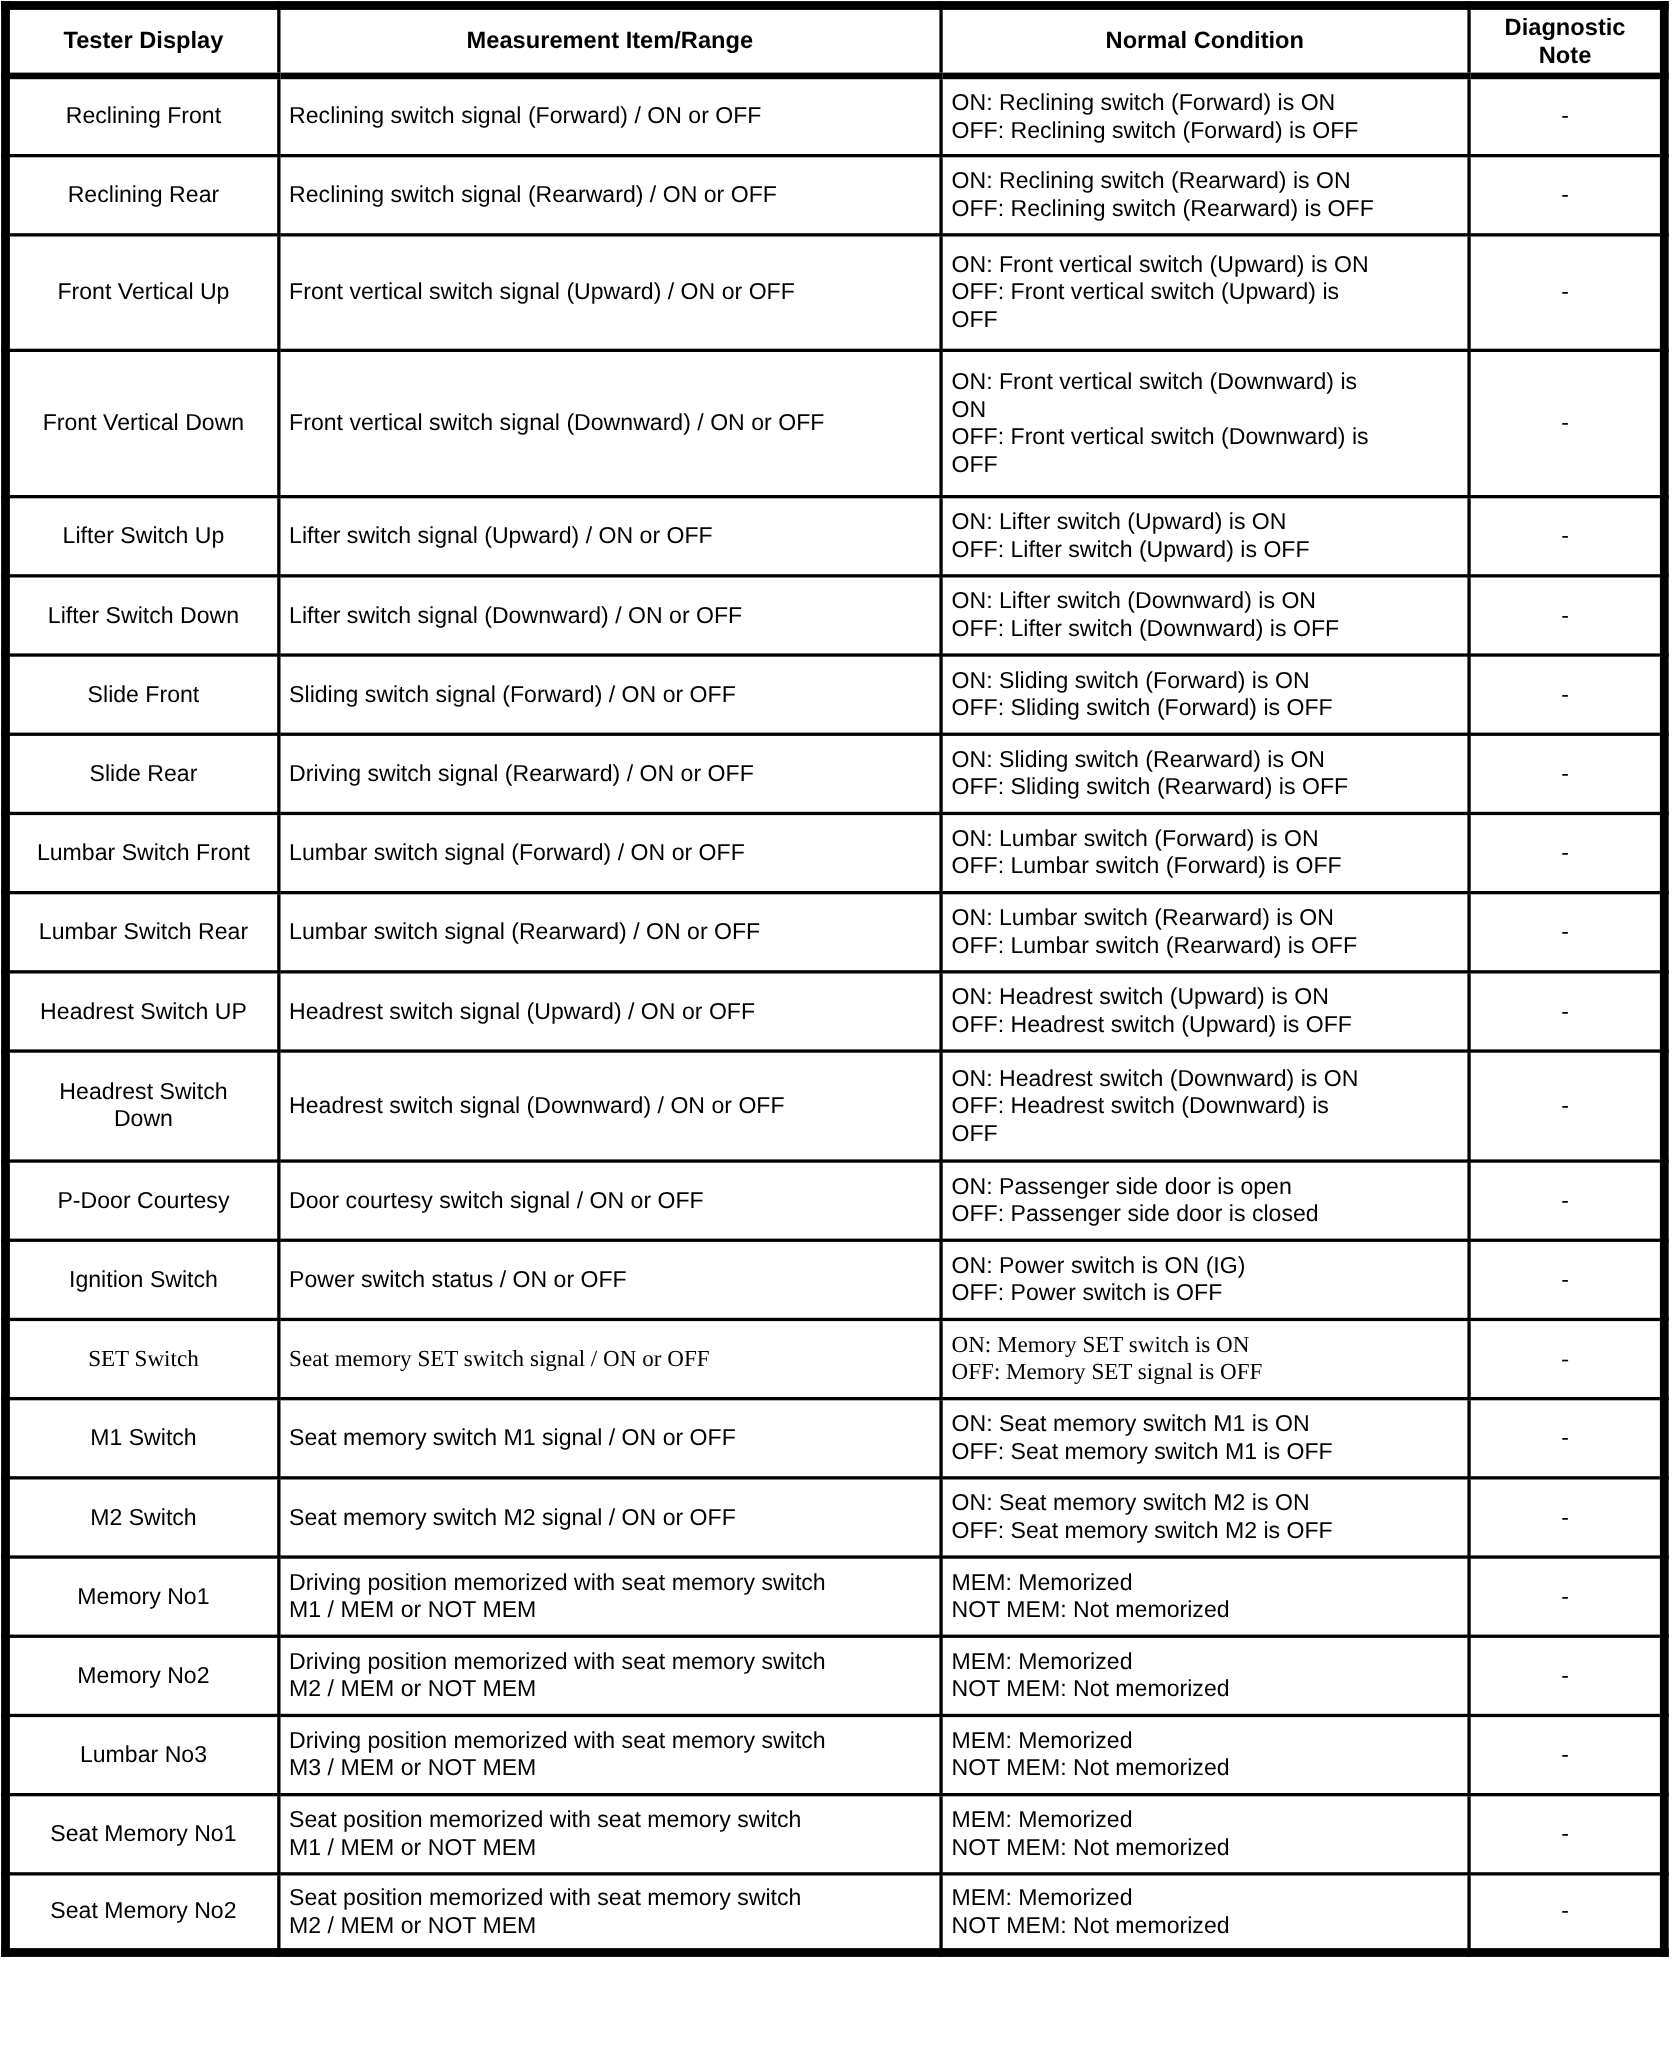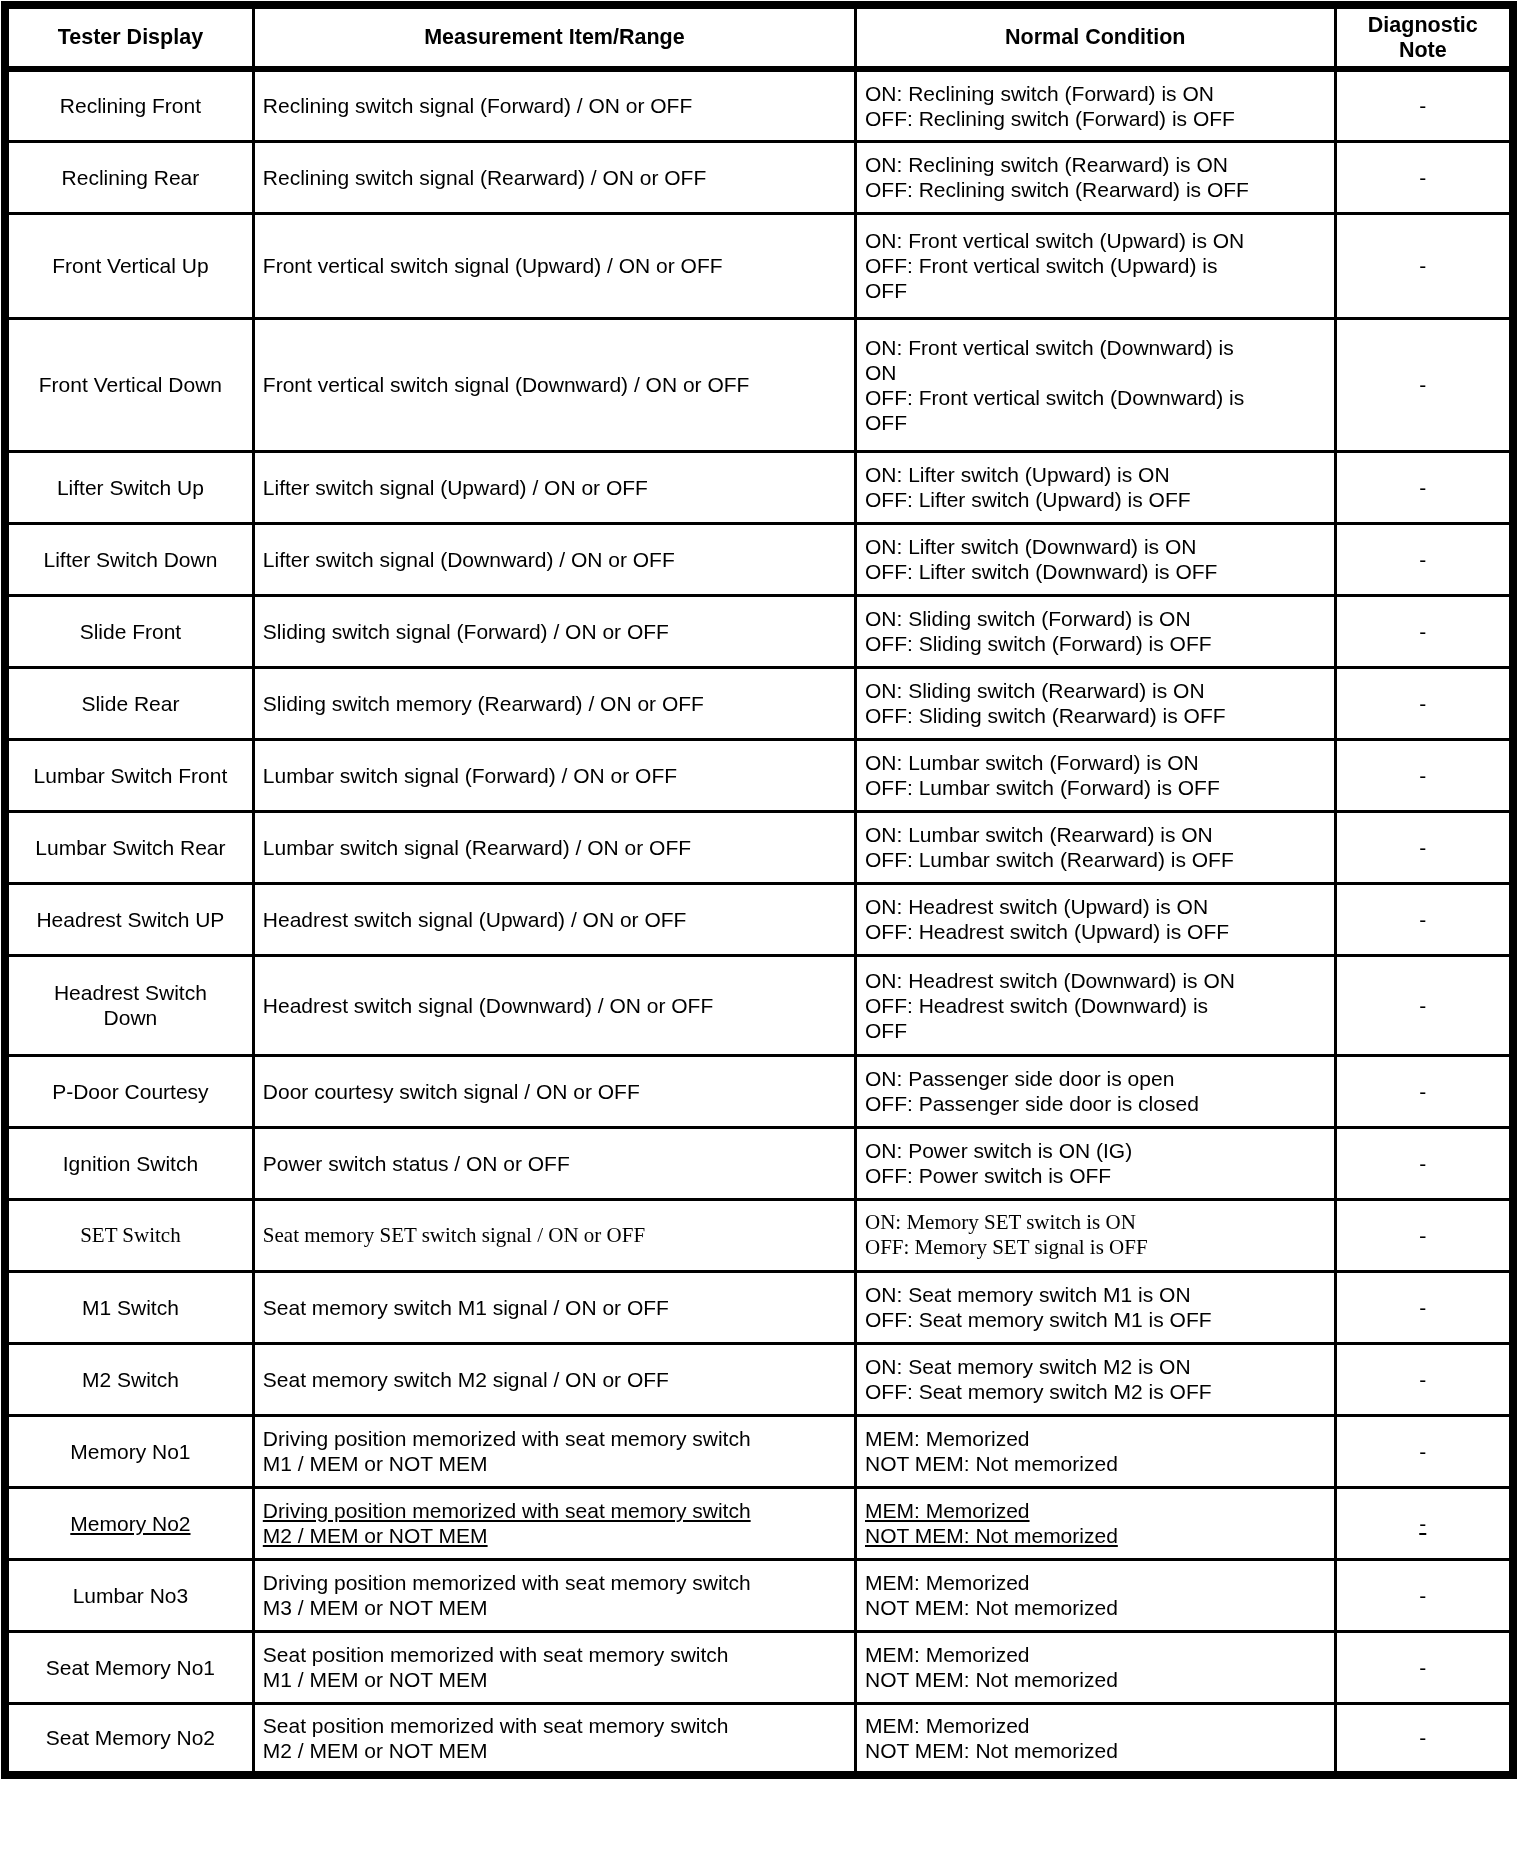--- a/index.html
+++ b/index.html
@@ -132,21 +132,21 @@
   </tr>
         <tr style="height: 72px;">
     <td class="cell-display">Slide Front</td>
     <td class="cell-item">Sliding switch signal (Forward) / ON or OFF</td>
     <td class="cell-cond">ON: Sliding switch (Forward) is ON
 OFF: Sliding switch (Forward) is OFF</td>
     <td class="cell-note">-</td>
   </tr>
         <tr style="height: 72px;">
     <td class="cell-display">Slide Rear</td>
-    <td class="cell-item">Sliding switch memory (Rearward) / ON or OFF</td>
+    <td class="cell-item">Driving switch signal (Rearward) / ON or OFF</td>
     <td class="cell-cond">ON: Sliding switch (Rearward) is ON
 OFF: Sliding switch (Rearward) is OFF</td>
     <td class="cell-note">-</td>
   </tr>
         <tr style="height: 72px;">
     <td class="cell-display">Lumbar Switch Front</td>
     <td class="cell-item">Lumbar switch signal (Forward) / ON or OFF</td>
     <td class="cell-cond">ON: Lumbar switch (Forward) is ON
 OFF: Lumbar switch (Forward) is OFF</td>
     <td class="cell-note">-</td>
@@ -210,21 +210,21 @@
     <td class="cell-note">-</td>
   </tr>
         <tr style="height: 72px;">
     <td class="cell-display">Memory No1</td>
     <td class="cell-item">Driving position memorized with seat memory switch
 M1 / MEM or NOT MEM</td>
     <td class="cell-cond">MEM: Memorized
 NOT MEM: Not memorized</td>
     <td class="cell-note">-</td>
   </tr>
-        <tr style="height: 72px; text-decoration: underline;">
+        <tr style="height: 72px;">
     <td class="cell-display">Memory No2</td>
     <td class="cell-item">Driving position memorized with seat memory switch
 M2 / MEM or NOT MEM</td>
     <td class="cell-cond">MEM: Memorized
 NOT MEM: Not memorized</td>
     <td class="cell-note">-</td>
   </tr>
         <tr style="height: 72px;">
     <td class="cell-display">Lumbar No3</td>
     <td class="cell-item">Driving position memorized with seat memory switch

